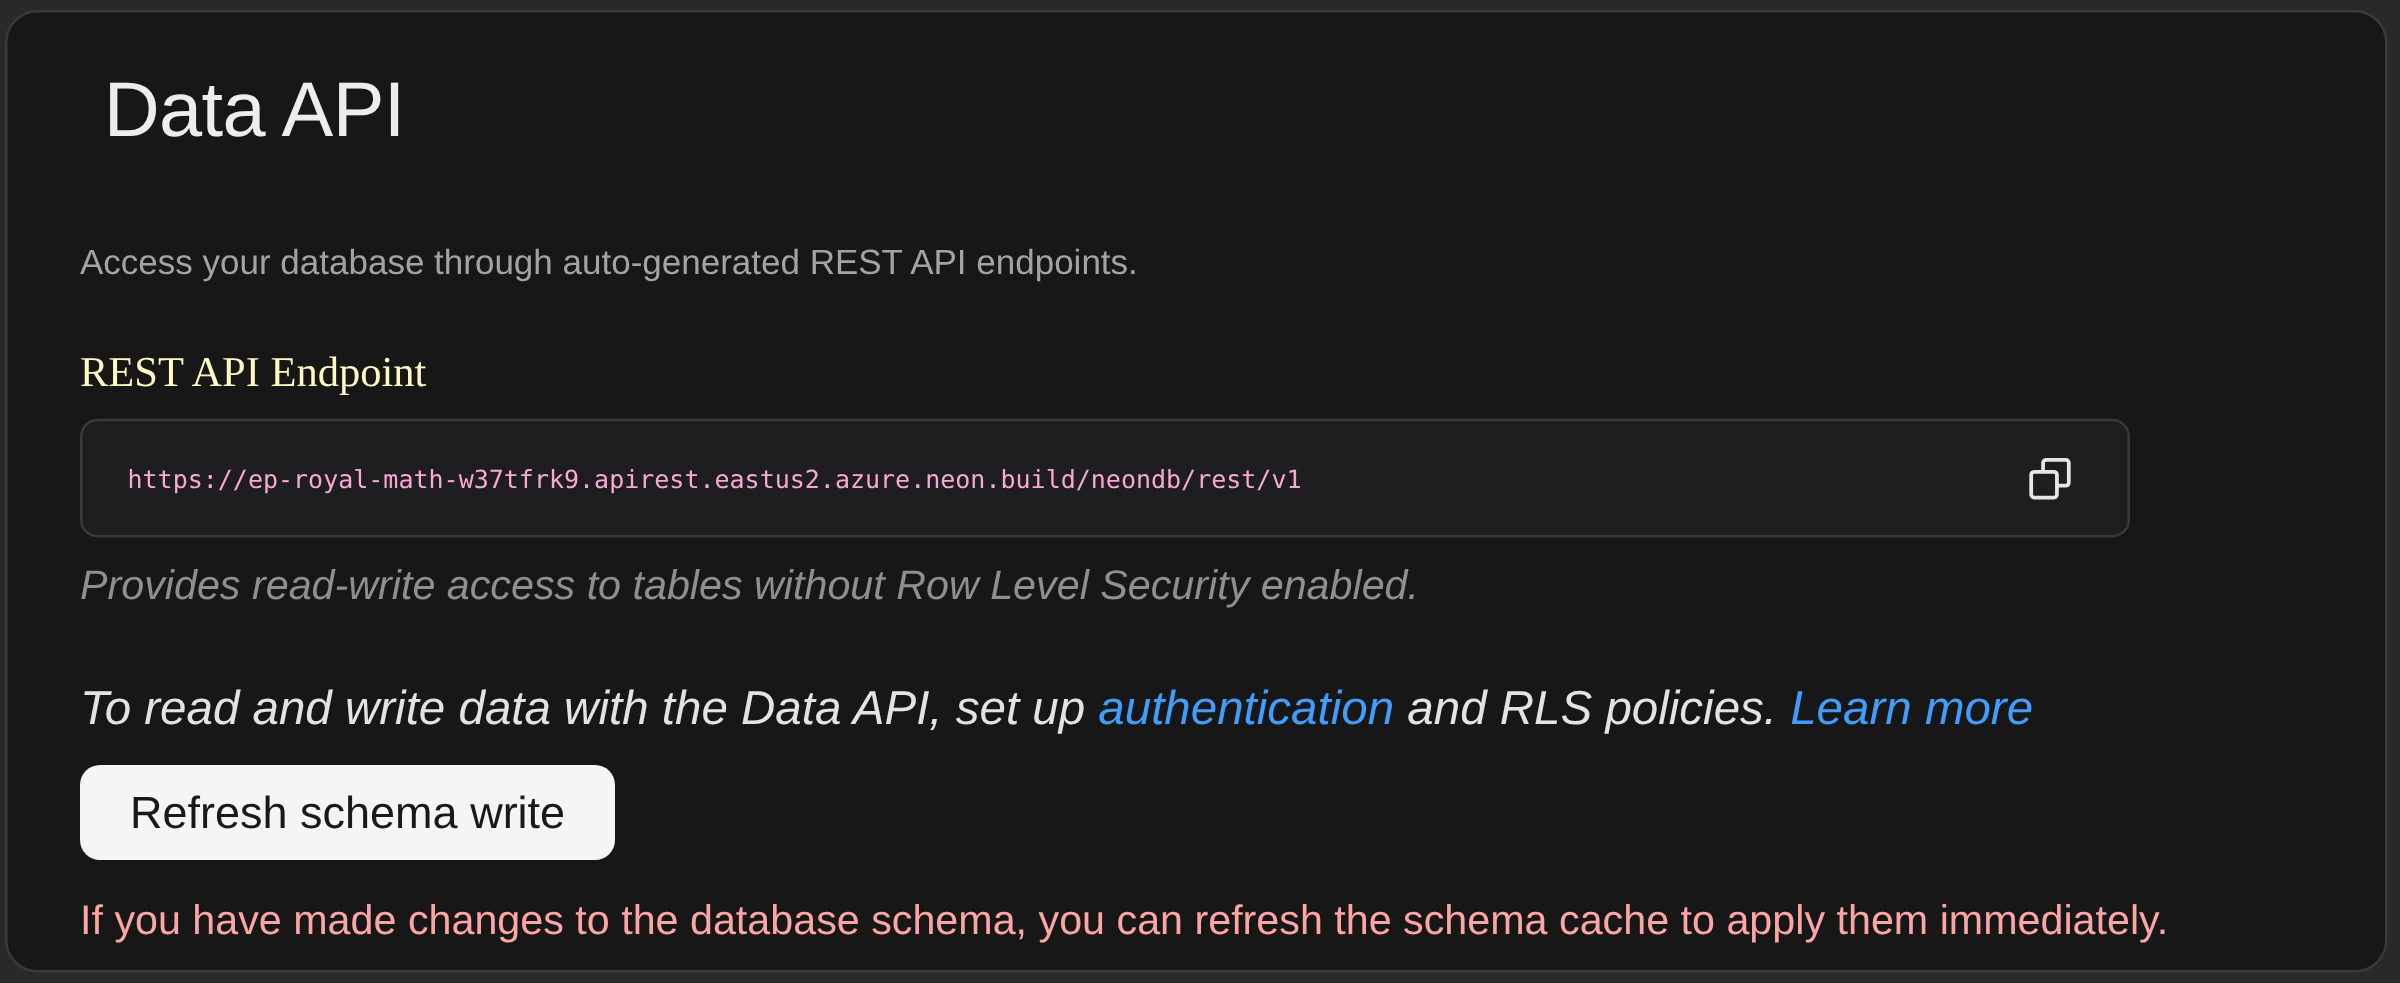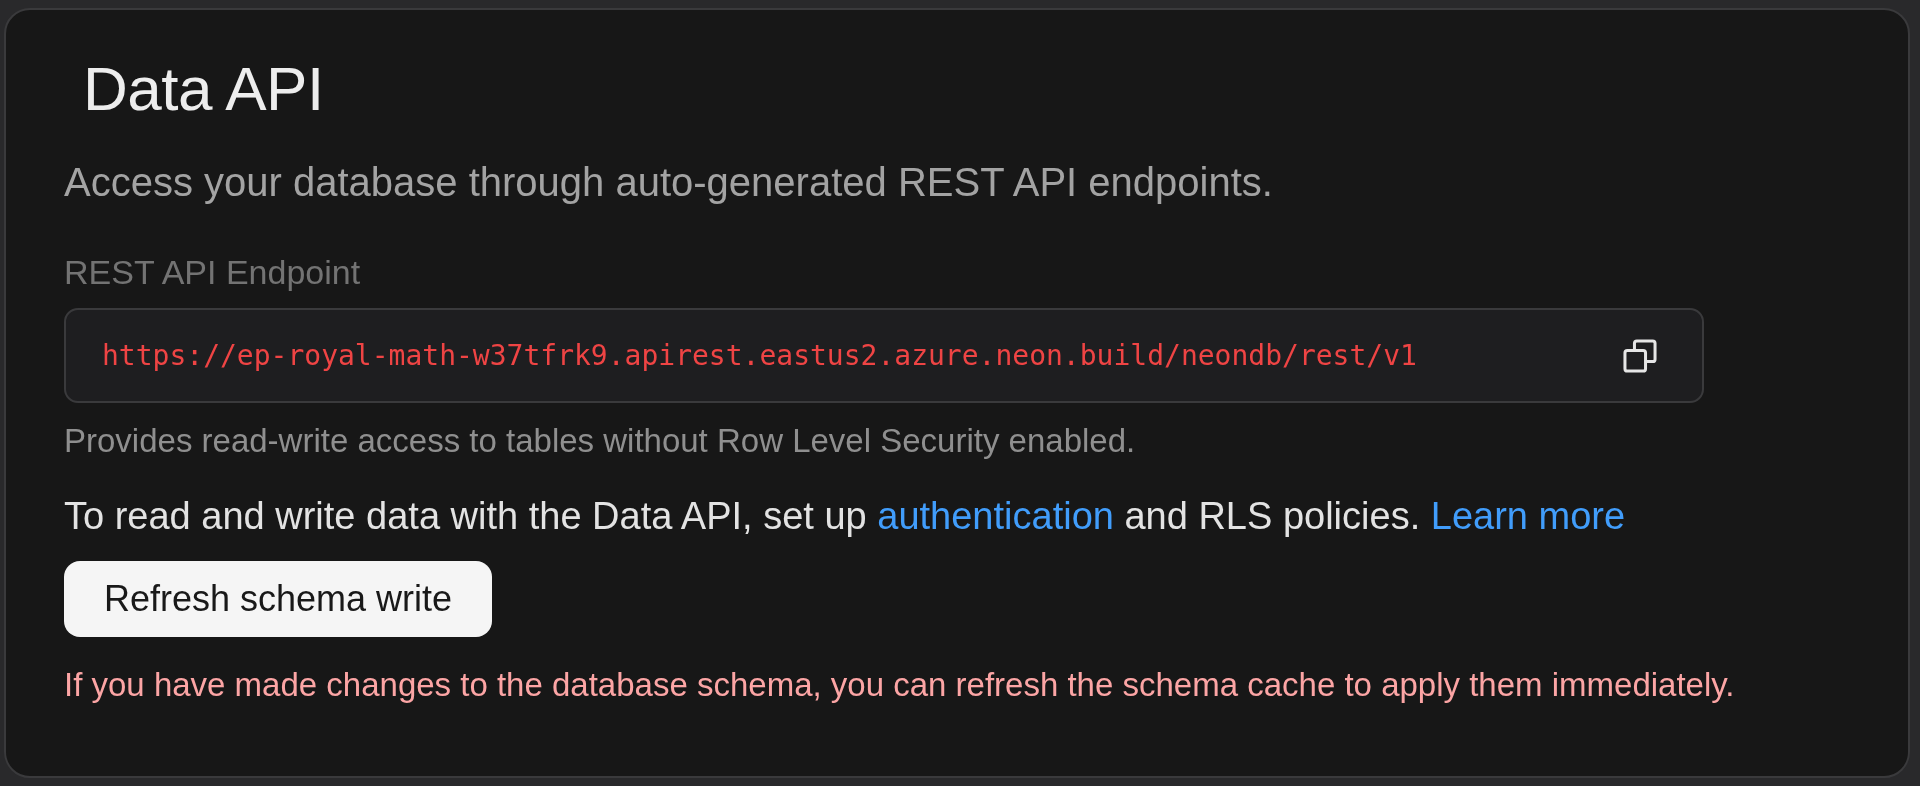--- a/index.html
+++ b/index.html
@@ -23,73 +23,76 @@
   }
   .page-title {
     font-size: 62px;
     font-weight: 400;
     letter-spacing: -0.5px;
     color: #ededed;
     line-height: 62px;
     margin-left: 19px;
   }
   .section-desc {
-    margin-top: 39px;
-    font-size: 40px;
+    margin-top: 66px;
+    font-size: 28px;
     color: #a3a3a3;
     line-height: 47px;
   }
   .field-label {
     margin-top: 44px;
     font-size: 34px;
-    color: #737373;
+    color: #fef9c3;
     line-height: 44px;
+    font-family: Liberation Serif, serif;
   }
   .endpoint-box {
     margin-top: 14px;
     width: 1640px;
     height: 95px;
     background: #1e1e20;
     border: 2px solid #3a3a3c;
     border-radius: 14px;
     display: flex;
     align-items: center;
     padding: 0 34px 0 36px;
   }
   .endpoint-url {
     flex: 1;
     font-family: "DejaVu Sans Mono", "Liberation Mono", monospace;
-    font-size: 28px;
-    color: #ef4444;
+    font-size: 20px;
+    color: #f9a8d4;
     white-space: nowrap;
     overflow: hidden;
   }
   .copy-btn {
     width: 56px;
     height: 56px;
     border: none;
     background: transparent;
     display: flex;
     align-items: center;
     justify-content: center;
     cursor: pointer;
     border-radius: 8px;
   }
   .copy-btn svg { display: block; }
   .help-text {
     margin-top: 16px;
     font-size: 33px;
     color: #8f8f8f;
     line-height: 44px;
+    font-style: italic;
   }
   .rls-note {
-    margin-top: 28px;
+    margin-top: 52px;
     font-size: 38px;
     color: #e3e3e3;
     line-height: 50px;
+    font-style: italic;
   }
   .rls-note a {
     color: #419dfb;
     text-decoration: none;
     cursor: pointer;
   }
   .refresh-btn {
     margin-top: 20px;
     height: 76px;
     padding: 0 40px;

